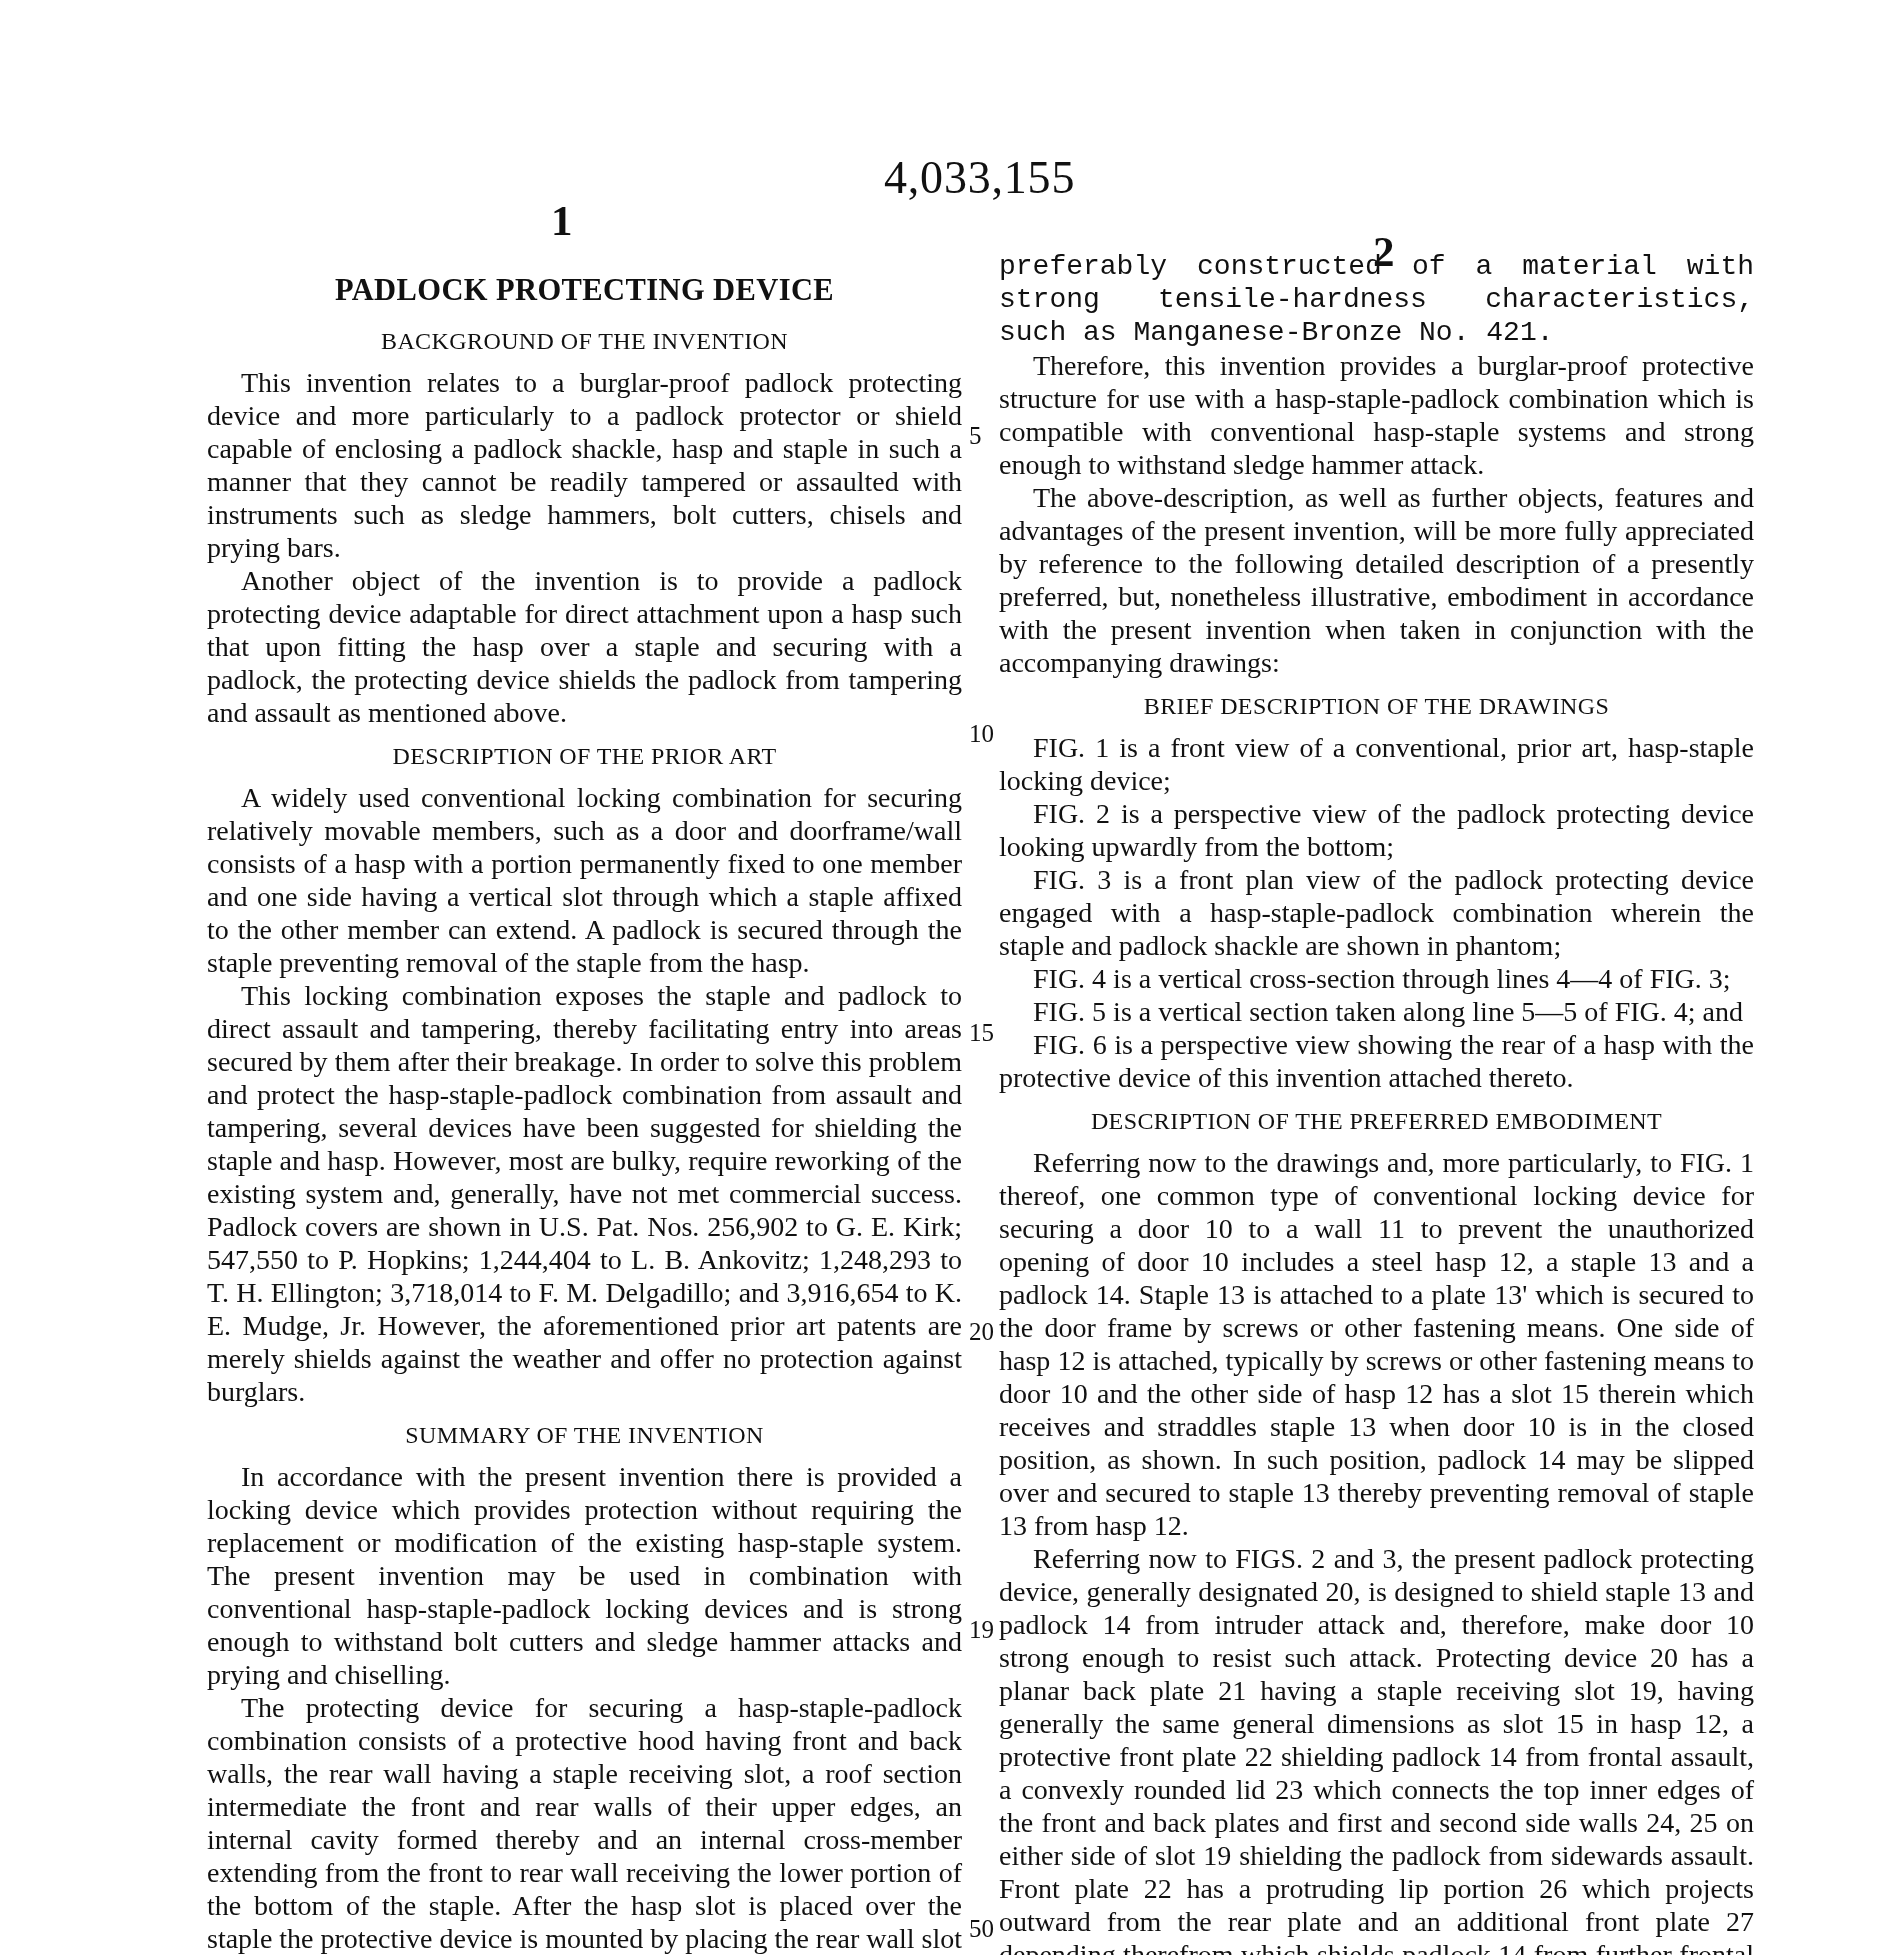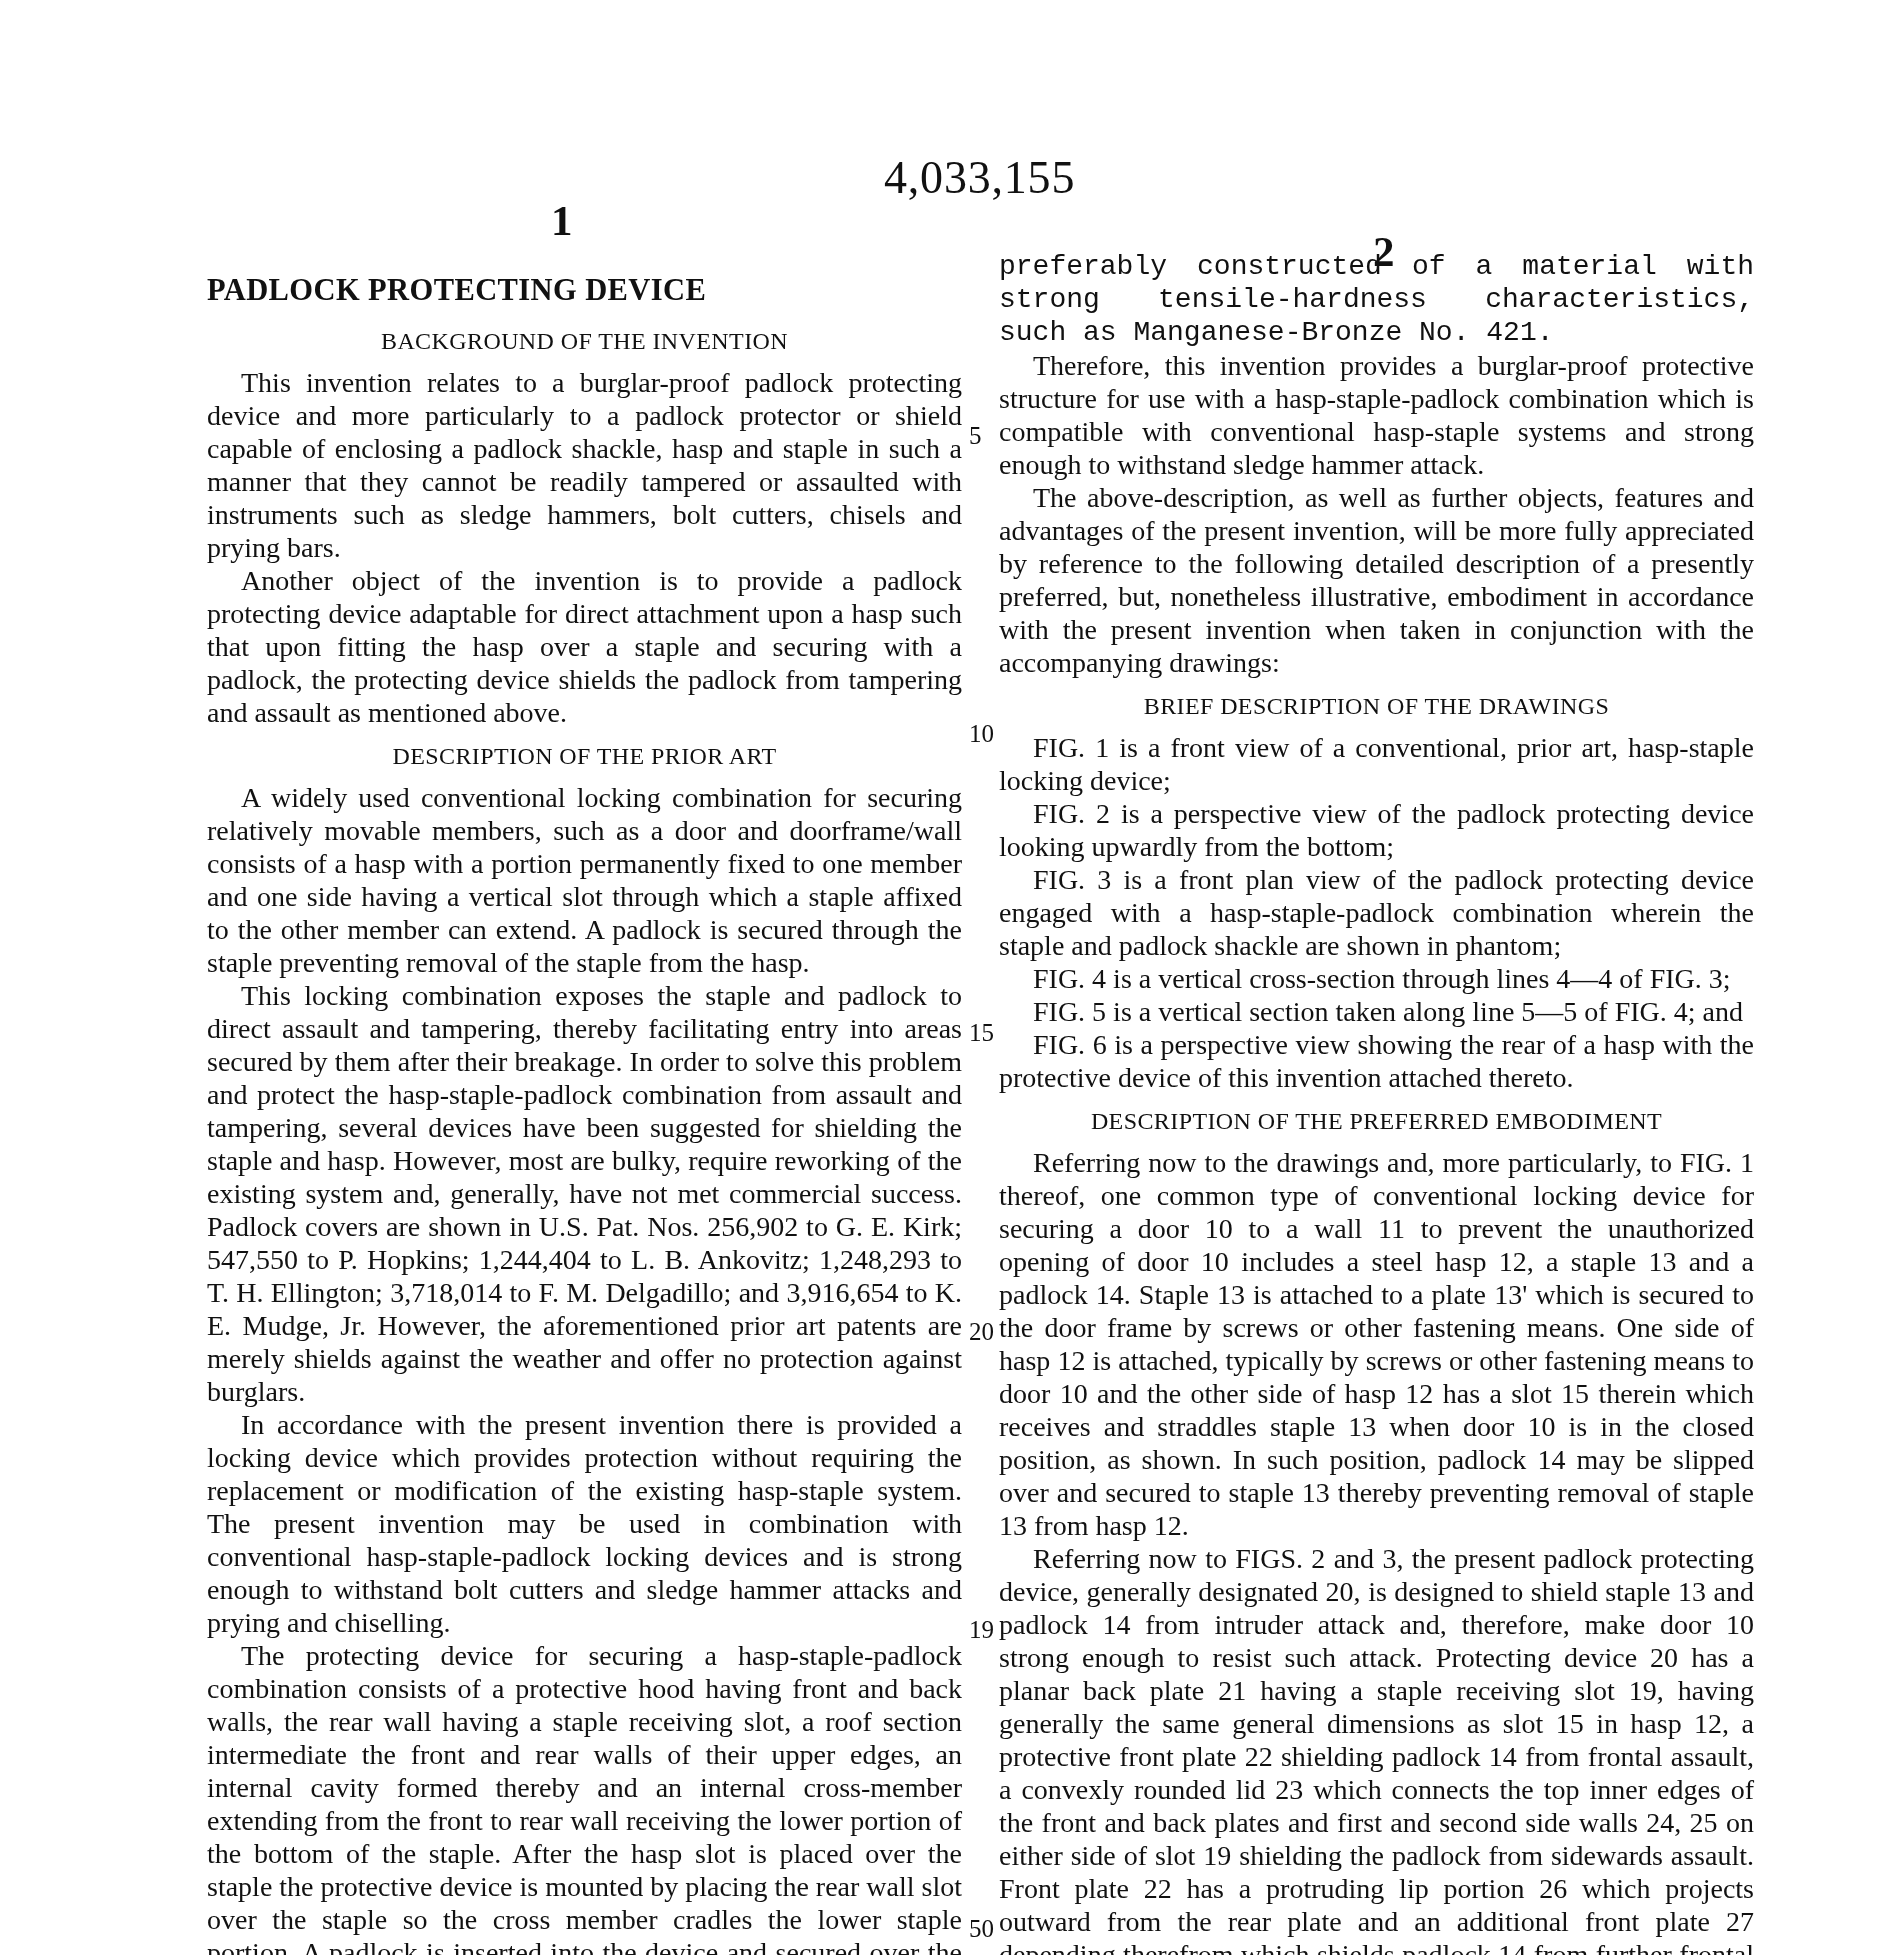--- a/index.html
+++ b/index.html
@@ -7,39 +7,40 @@
   .page-num { position: absolute; top: 196px; font-size: 43px; font-weight: bold; }
   #pn-left { left: 551px; }
   #pn-right { left: 1373px; top: 227px; }
   .patent-no { position: absolute; top: 151px; left: 884px; font-size: 46px; letter-spacing: 0.8px; }
   .col { position: absolute; top: 274px; width: 755px; font-size: 28px; line-height: 33px; text-align: justify; }
   #col-left { left: 207px; }
   #col-right { left: 999px; top: 250px; }
   .col p { margin: 0; text-indent: 34px; }
   .col p.noindent { text-indent: 0; font-family: Liberation Mono, monospace; }
   .col h2 { margin: 10.2px 0 7.8px; font-size: 24px; font-weight: normal; text-align: center; letter-spacing: 0.4px; line-height: 34px; }
-  .col h1 { margin: 0 0 17px; font-size: 30.5px; font-weight: bold; text-align: left; letter-spacing: 0.4px; }
+  .col h1 { margin: 0 0 17px; font-size: 30.5px; font-weight: bold; text-align: center; letter-spacing: 0.4px; }
   .line-nums { position: absolute; left: 969px; top: 0; font-size: 25px; }
   .line-nums span { position: absolute; left: 0; }
 </style>
 </head>
 <body>
 
 <div class="patent-no">4,033,155</div>
 <div id="pn-left" class="page-num">1</div>
 <div id="pn-right" class="page-num">2</div>
 
 <div id="col-left" class="col">
   <h1>PADLOCK PROTECTING DEVICE</h1>
   <h2>BACKGROUND OF THE INVENTION</h2>
   <p>This invention relates to a burglar-proof padlock protecting device and more particularly to a padlock protector or shield capable of enclosing a padlock shackle, hasp and staple in such a manner that they cannot be readily tampered or assaulted with instruments such as sledge hammers, bolt cutters, chisels and prying bars.</p>
   <p>Another object of the invention is to provide a padlock protecting device adaptable for direct attachment upon a hasp such that upon fitting the hasp over a staple and securing with a padlock, the protecting device shields the padlock from tampering and assault as mentioned above.</p>
   <h2>DESCRIPTION OF THE PRIOR ART</h2>
   <p>A widely used conventional locking combination for securing relatively movable members, such as a door and doorframe/wall consists of a hasp with a portion permanently fixed to one member and one side having a vertical slot through which a staple affixed to the other member can extend. A padlock is secured through the staple preventing removal of the staple from the hasp.</p>
   <p>This locking combination exposes the staple and padlock to direct assault and tampering, thereby facilitating entry into areas secured by them after their breakage. In order to solve this problem and protect the hasp-staple-padlock combination from assault and tampering, several devices have been suggested for shielding the staple and hasp. However, most are bulky, require reworking of the existing system and, generally, have not met commercial success. Padlock covers are shown in U.S. Pat. Nos. 256,902 to G. E. Kirk; 547,550 to P. Hopkins; 1,244,404 to L. B. Ankovitz; 1,248,293 to T. H. Ellington; 3,718,014 to F. M. Delgadillo; and 3,916,654 to K. E. Mudge, Jr. However, the aforementioned prior art patents are merely shields against the weather and offer no protection against burglars.</p>
+  <h2>SUMMARY OF THE INVENTION</h2>
   <p>In accordance with the present invention there is provided a locking device which provides protection without requiring the replacement or modification of the existing hasp-staple system. The present invention may be used in combination with conventional hasp-staple-padlock locking devices and is strong enough to withstand bolt cutters and sledge hammer attacks and prying and chiselling.</p>
   <p>The protecting device for securing a hasp-staple-padlock combination consists of a protective hood having front and back walls, the rear wall having a staple receiving slot, a roof section intermediate the front and rear walls of their upper edges, an internal cavity formed thereby and an internal cross-member extending from the front to rear wall receiving the lower portion of the bottom of the staple. After the hasp slot is placed over the staple the protective device is mounted by placing the rear wall slot over the staple so the cross member cradles the lower staple portion. A padlock is inserted into the device and secured over the staple-cross-member combination. The protective device now shields the padlock-hasp-staple combination from attack. An alternative construction allows the user to directly affix the protector to the hasp. The protector is</p>
 </div>
 
 <div id="col-right" class="col">
   <p class="noindent">preferably constructed of a material with strong tensile-hardness characteristics, such as Manganese-Bronze No. 421.</p>
   <p>Therefore, this invention provides a burglar-proof protective structure for use with a hasp-staple-padlock combination which is compatible with conventional hasp-staple systems and strong enough to withstand sledge hammer attack.</p>
   <p>The above-description, as well as further objects, features and advantages of the present invention, will be more fully appreciated by reference to the following detailed description of a presently preferred, but, nonetheless illustrative, embodiment in accordance with the present invention when taken in conjunction with the accompanying drawings:</p>
   <h2>BRIEF DESCRIPTION OF THE DRAWINGS</h2>
   <p>FIG. 1 is a front view of a conventional, prior art, hasp-staple locking device;</p>

